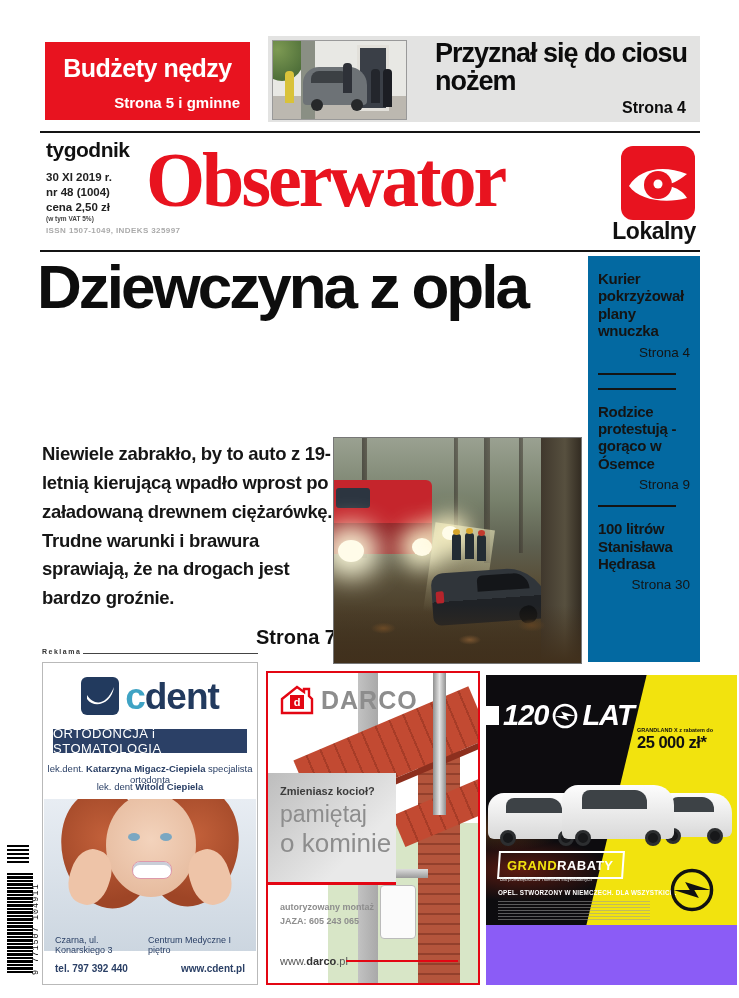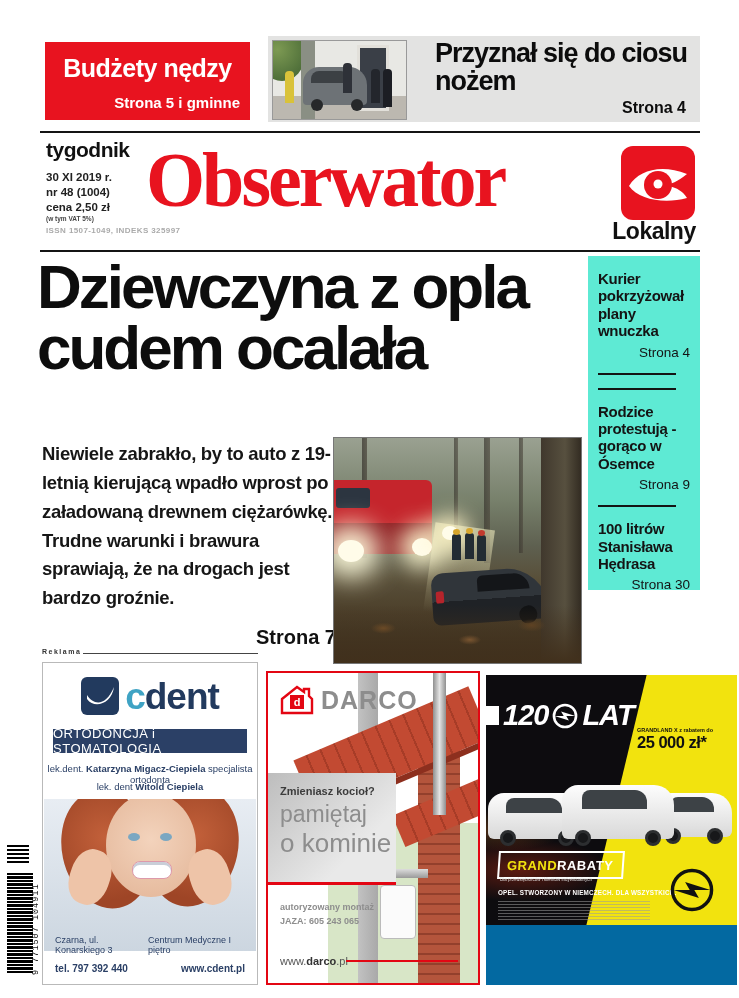--- a/index.html
+++ b/index.html
@@ -84,21 +84,21 @@
   .crashcar .win{position:absolute;left:46px;top:5px;width:52px;height:16px;background:#141619;border-radius:6px 18px 0 0;}
   .crashcar .tail{position:absolute;left:4px;top:18px;width:8px;height:12px;background:#b5242b;border-radius:2px;}
   .crashcar .wheel{position:absolute;left:86px;top:38px;width:18px;height:18px;background:#101214;border-radius:50%;}
   .ground-leaves{position:absolute;left:0;bottom:0;width:100%;height:58px;background:
       radial-gradient(18px 8px at 20% 40%,#6b4a26,transparent 70%),
       radial-gradient(16px 7px at 55% 60%,#7a5530,transparent 70%),
       radial-gradient(20px 9px at 80% 35%,#5e4223,transparent 70%),
       linear-gradient(180deg,rgba(62,47,28,0),#41301c);}
 
   
-  .sidebar{left:588px;top:256px;width:112px;height:334px;background:#5eead4;box-sizing:border-box;
+  .sidebar{left:588px;top:256px;width:112px;height:406px;background:#0369a1;box-sizing:border-box;
       padding:14px 10px 0 10px;}
   .sb-title{font-size:15px;font-weight:bold;line-height:1.16;letter-spacing:-0.3px;color:#141414;}
   .sb-page{font-size:13.5px;text-align:right;margin-top:5px;color:#141414;}
   .sb-sep{height:2px;background:#141414;width:78px;margin:13px 0;}
 
   
   .reklama-row{left:42px;top:648px;width:216px;display:flex;align-items:flex-end;}
   .reklama-label{font-size:7px;font-weight:bold;letter-spacing:1.5px;color:#333;}
   .reklama-line{flex:1;border-bottom:1px solid #444;margin-bottom:1px;margin-left:2px;}
 
@@ -160,21 +160,21 @@
       box-sizing:border-box;padding:12px 0 0 12px;}
   .darco-q{font-size:11px;font-weight:bold;color:#3c3c3c;}
   .darco-l1{font-size:23px;color:#8d8d8d;margin-top:4px;}
   .darco-l2{font-size:26px;color:#8d8d8d;}
   .darco-montaz{position:absolute;left:12px;top:228px;font-size:9px;font-weight:bold;color:#8d8d8d;line-height:1.5;z-index:5;}
   .darco-web{position:absolute;left:12px;bottom:16px;font-size:11px;color:#555;z-index:5;}
   .darco-web b{color:#333;}
   .darco-webline{position:absolute;left:78px;bottom:21px;width:112px;height:2px;background:#e30613;z-index:5;}
 
   
-  .ad-opel{left:486px;top:675px;width:251px;height:310px;background:#0369a1;overflow:hidden;}
+  .ad-opel{left:486px;top:675px;width:251px;height:310px;background:#8b5cf6;overflow:hidden;}
   .opel-black{position:absolute;left:0;top:0;width:251px;height:250px;background:
       radial-gradient(130px 45px at 14% 78%,rgba(190,45,20,.45),transparent 70%),
       radial-gradient(100px 30px at 4% 62%,rgba(225,120,35,.3),transparent 70%),
       #0d0c0f;}
   .opel-yellow{position:absolute;left:0;top:0;width:251px;height:250px;background:#f2e30e;
       clip-path:polygon(64% 0,100% 0,100% 100%,40% 100%);}
   .opel-logo120{position:absolute;left:0;top:24px;display:flex;align-items:center;gap:4px;color:#fff;}
   .opel-stub{width:13px;height:19px;background:#fff;}
   .opel-120,.opel-lat{font-size:29px;font-weight:bold;font-style:italic;letter-spacing:-1px;}
   .opel-offer{position:absolute;left:151px;top:52px;width:90px;color:#111;}
@@ -255,21 +255,20 @@
       <circle cx="37" cy="39" r="14" fill="#e8131f"></circle>
       <circle cx="37" cy="38" r="4.5" fill="#fff"></circle>
     </svg>
   </div>
   <div class="abs lokalny">Lokalny</div>
   <div class="abs issn">ISSN 1507-1049, INDEKS 325997</div>
   <div class="abs rule" style="top:250px;"></div>
 
   <div class="abs headline">
     <div>Dziewczyna z opla</div>
-    <div>cudem ocalała</div>
   </div>
   <div class="abs lead-body">Niewiele zabrakło, by to auto z 19-letnią kierującą wpadło wprost po załadowaną drewnem ciężarówkę. Trudne warunki i brawura sprawiają, że na drogach jest bardzo groźnie.</div>
   <div class="abs lead-page">Strona 7</div>
 
   <div class="abs photo-main">
     <div class="trunk t1"></div>
     <div class="trunk t2"></div>
     <div class="trunk t3"></div>
     <div class="trunk t4"></div>
     <div class="firetruck">

